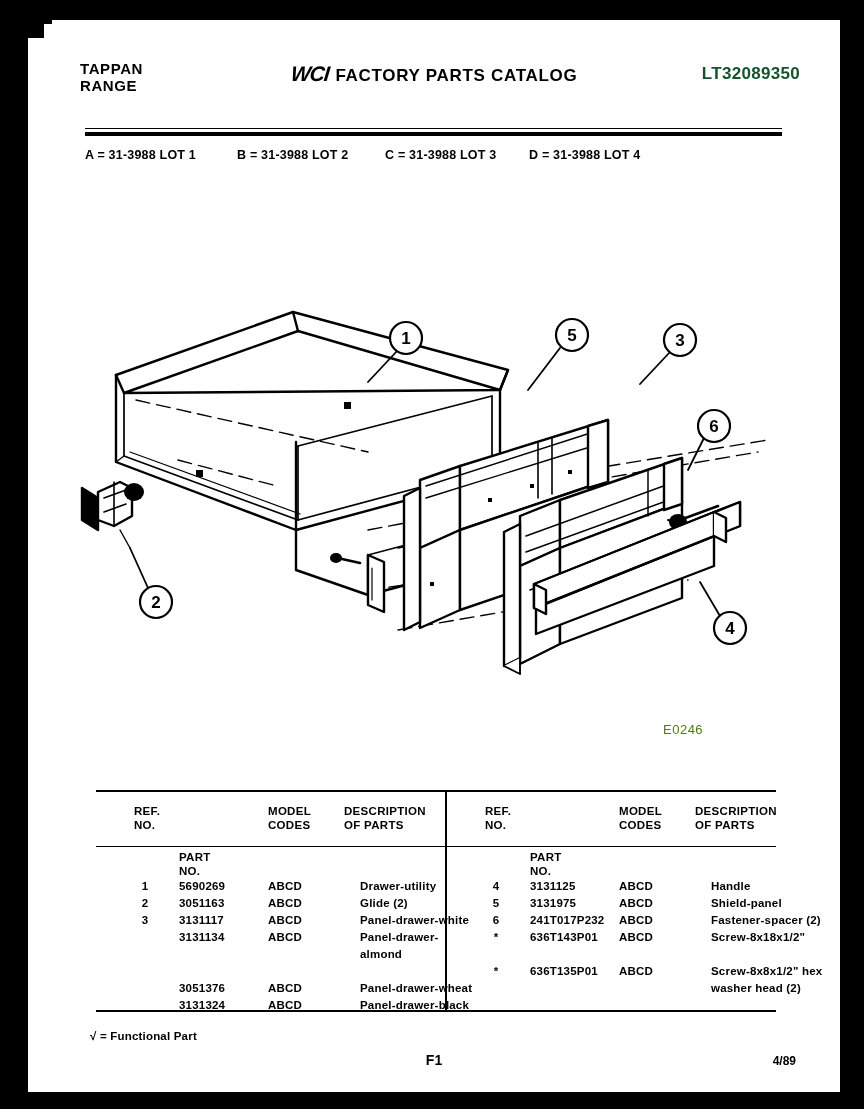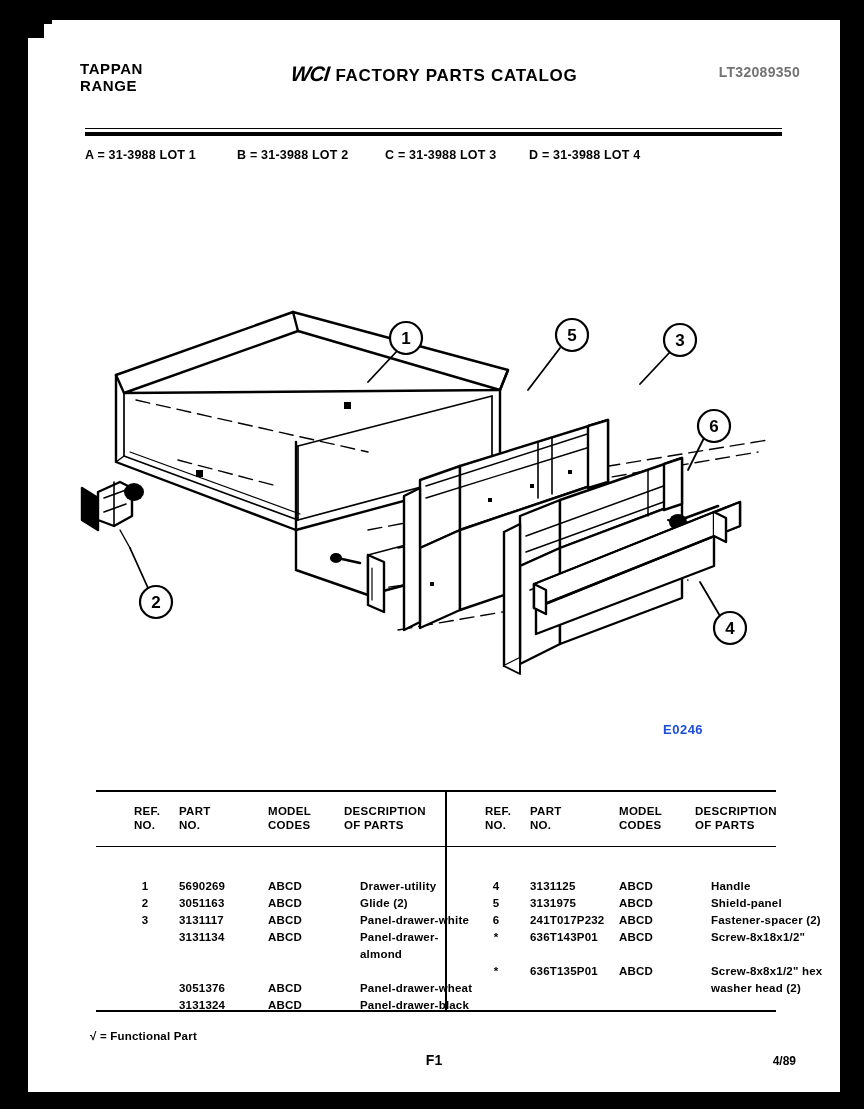--- a/index.html
+++ b/index.html
@@ -78,24 +78,24 @@
     font-weight: bold;
     font-size: 21px;
     letter-spacing: -1px;
     transform: skewX(-6deg);
     margin-right: 7px;
   }
   .catalog-no {
     position: absolute;
     right: 40px;
     top: 12px;
-    font-size: 14px;
+    font-size: 17px;
     font-weight: bold;
     letter-spacing: 0.3px;
-    color: #737373;
+    color: #14532d;
   }
 
   
   .rule-thin {
     position: absolute;
     left: 57px;
     top: 108px;
     width: 697px;
     height: 1px;
     background: #000;
@@ -137,23 +137,23 @@
     top: 210px;
     width: 740px;
     height: 520px;
   }
   .diagram svg { display: block; }
   .draw-code {
     position: absolute;
     left: 628px;
     top: 702px;
     font-size: 13px;
-    font-weight: bold;
+    font-weight: normal;
     letter-spacing: 0.5px;
-    color: #1d4ed8;
+    color: #4d7c0f;
     padding-left: 7px;
   }
 
   
   .table-wrap {
     position: absolute;
     left: 68px;
     top: 770px;
     width: 680px;
     height: 222px;
@@ -189,21 +189,21 @@
     position: absolute;
     top: 14px;
     font-size: 11.5px;
     font-weight: bold;
     line-height: 14px;
     letter-spacing: 0.3px;
     color: #000;
     white-space: pre-line;
   }
   .hdr.c-ref  { left: 38px; }
-  .hdr.c-part { left: 83px; }
+  .hdr.c-part { left: 83px; margin-top: 46px; }
   .hdr.c-code { left: 172px; }
   .hdr.c-desc { left: 248px; }
 
   .rows {
     position: absolute;
     left: 0;
     top: 90px;
     width: 349px;
   }
   .row {

